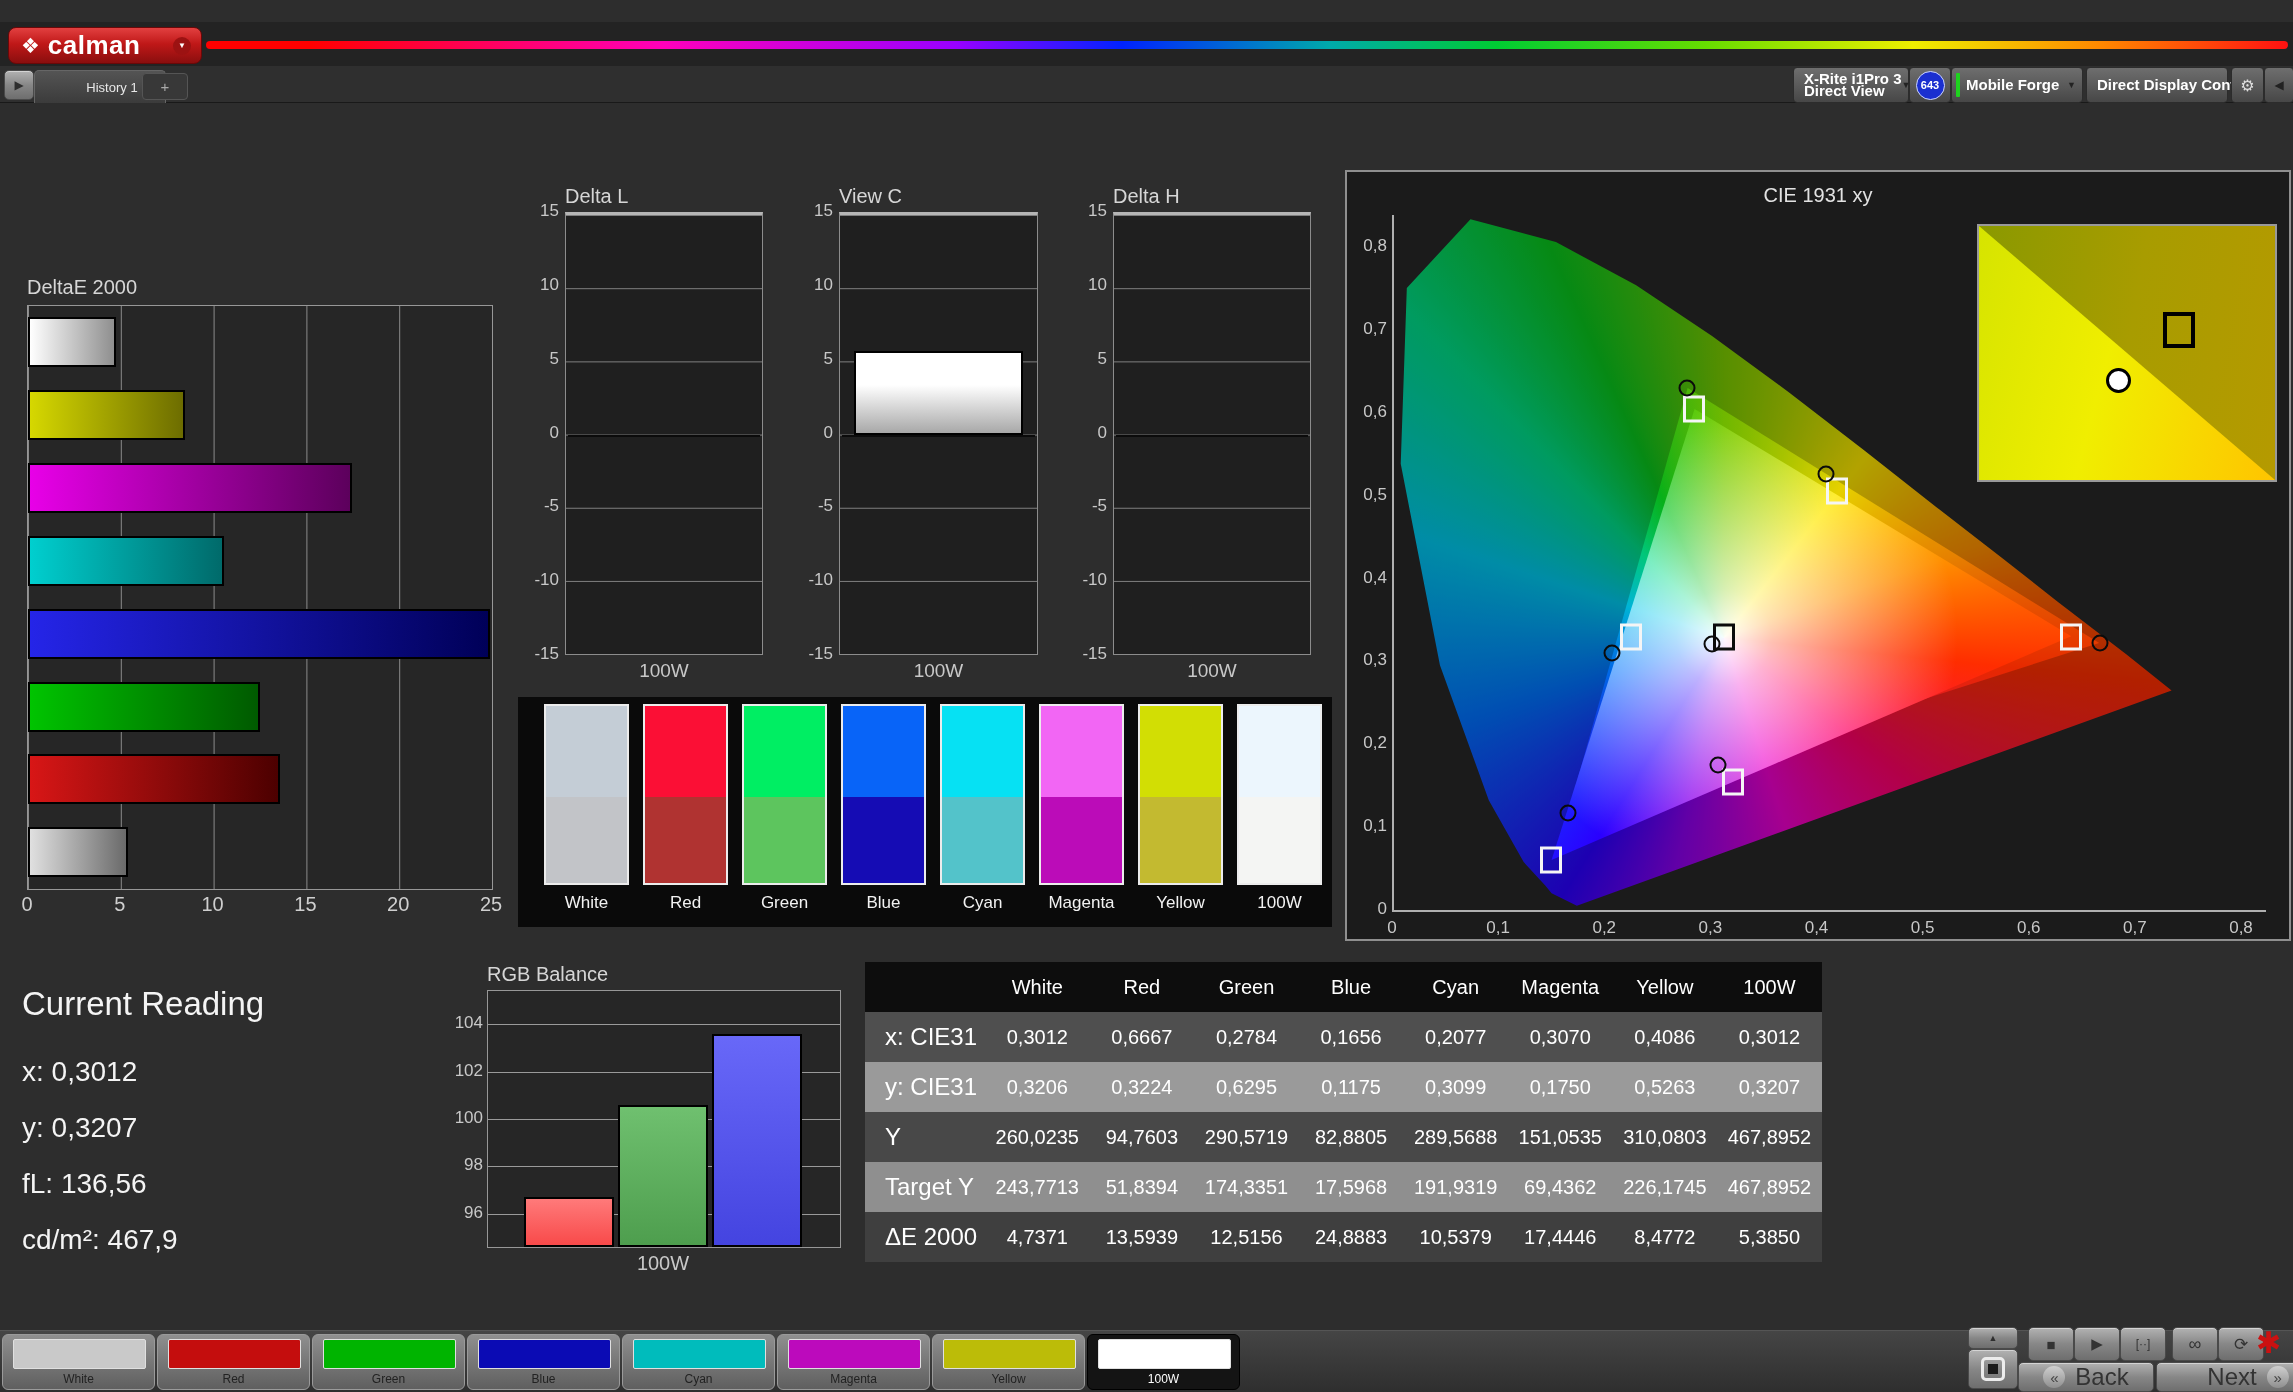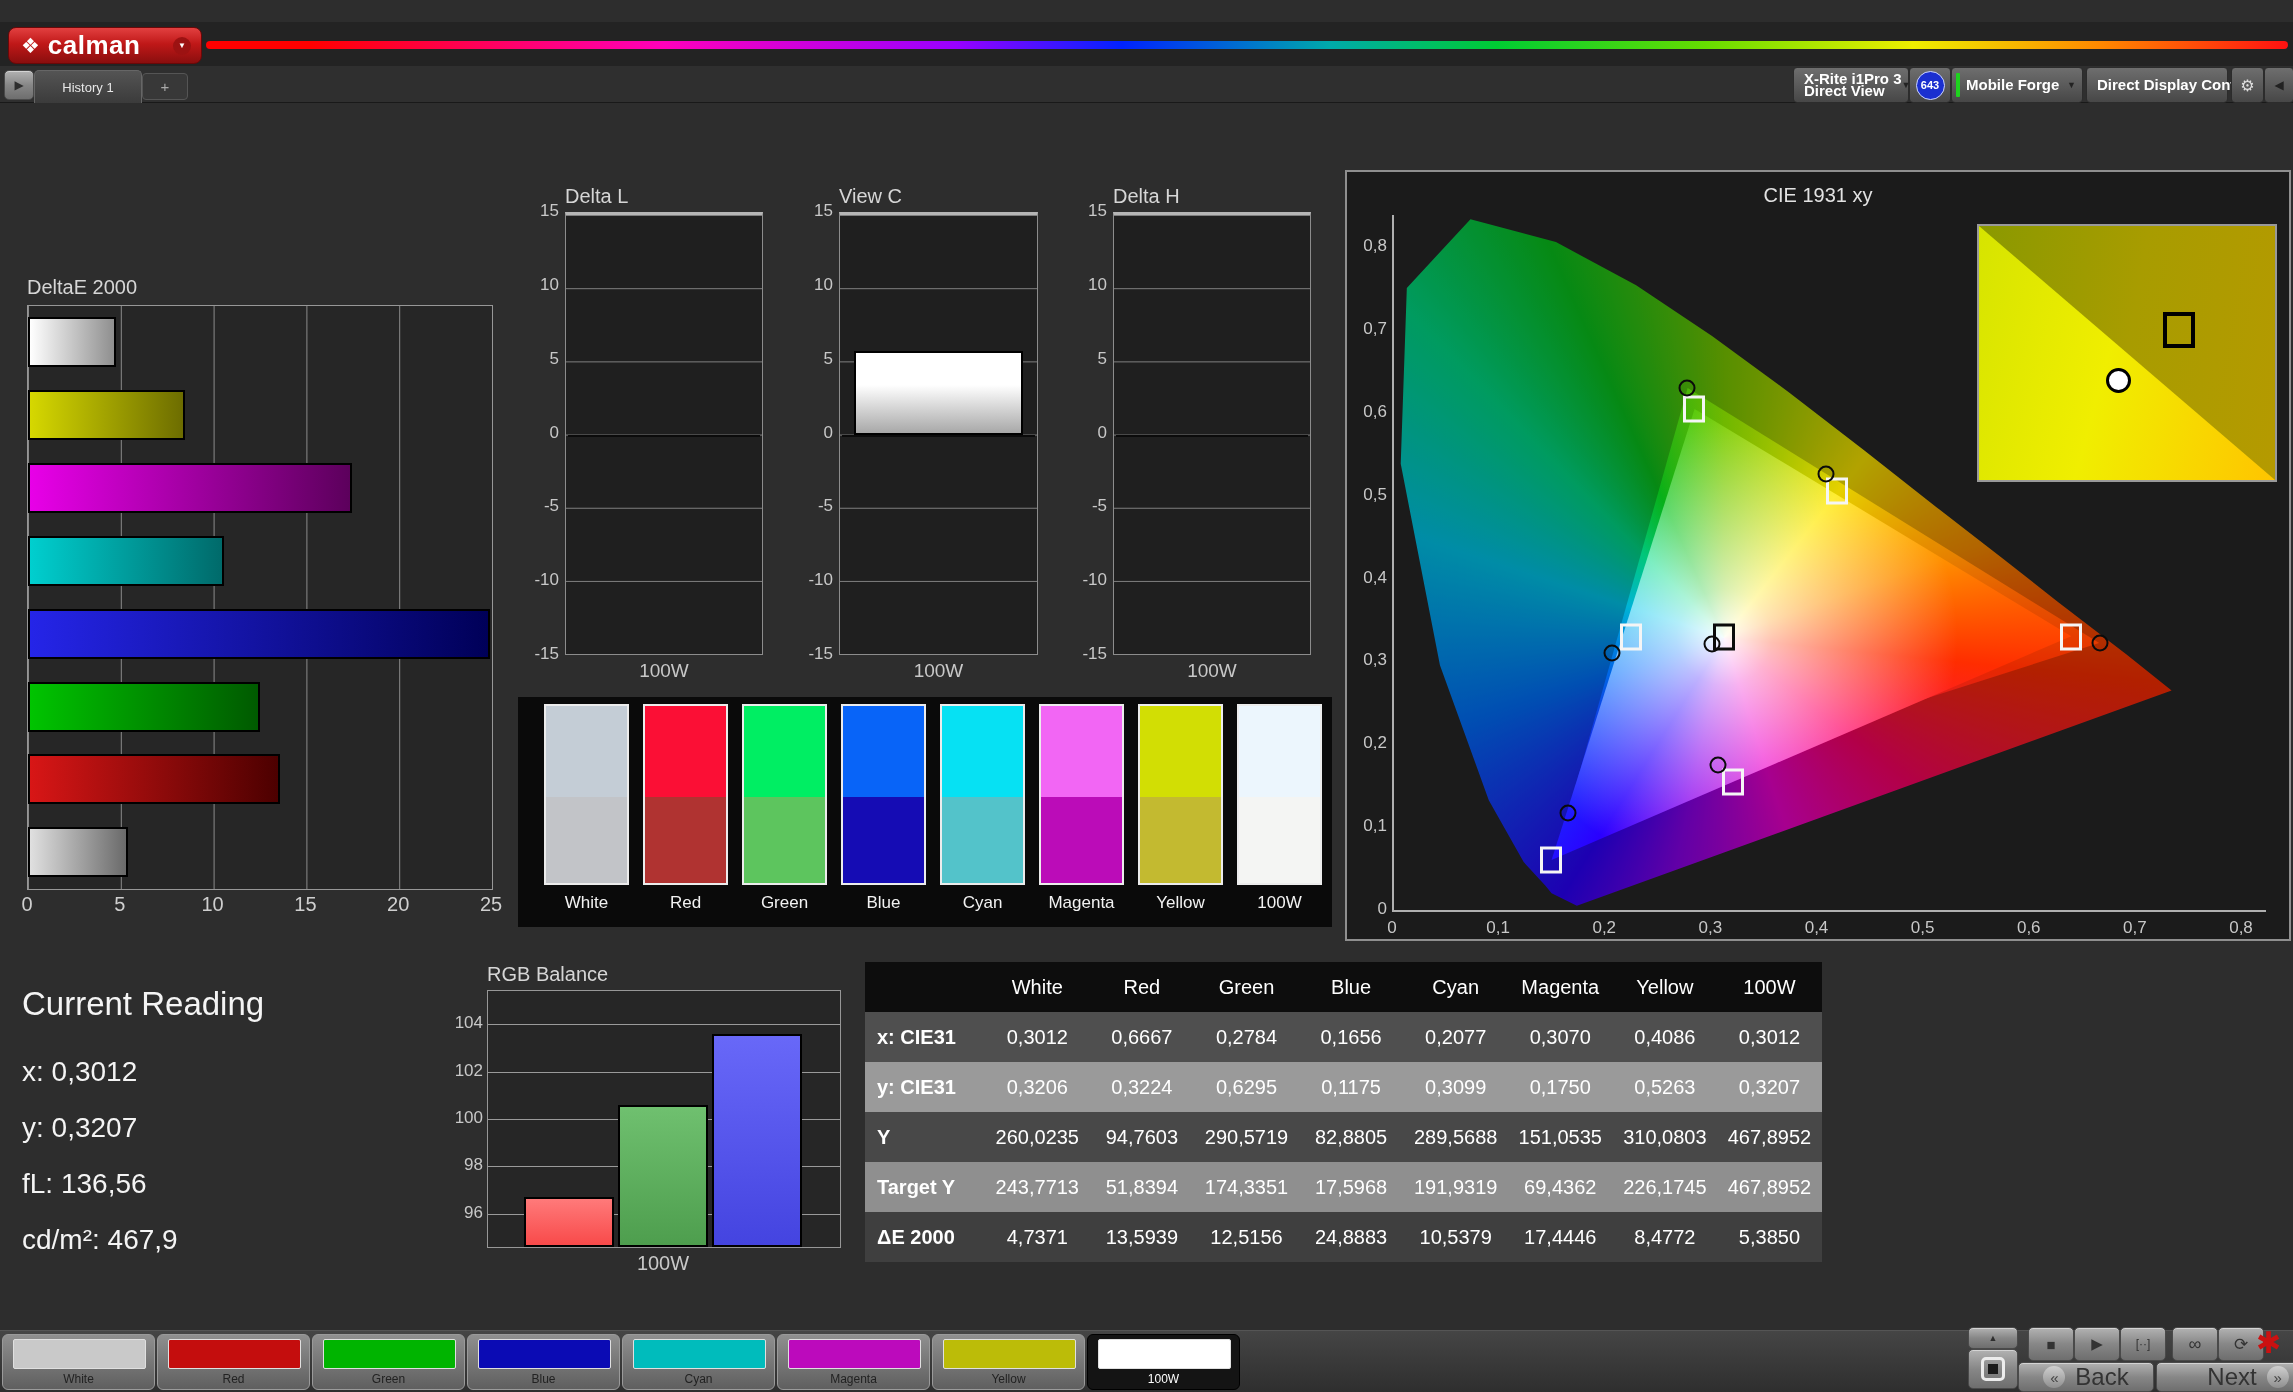--- a/index.html
+++ b/index.html
@@ -25,21 +25,21 @@
   #rainbow{left:206px;top:19px;width:2082px;height:8px;border-radius:4px;
     background:linear-gradient(to right,#ff0000 0%,#ff0000 5%,#ff00bb 22%,#9900ff 36%,#0022ff 44%,
       #00aaaa 54%,#00cc33 62%,#66dd00 72%,#eeee00 82%,#ff8800 91%,#ff1111 100%);}
   
   #tabbar{left:0;top:66px;width:2293px;height:36px;background:#2f2f2f;border-bottom:1px solid #191919;}
   .gray-btn{background:linear-gradient(#b2b2b2,#878787 50%,#6e6e6e);border:1px solid #4a4a4a;
     border-radius:5px;box-shadow:inset 0 1px 0 rgba(255,255,255,.45);color:#2e2e2e;cursor:pointer;}
   #tab-play{left:4px;top:4px;width:28px;height:28px;font-size:12px;}
   #tab-history{left:34px;top:4px;width:106px;height:32px;border-radius:5px 5px 0 0;
     background:linear-gradient(#545454,#3b3b3b);border:1px solid #666;border-bottom:none;
-    font-size:13px;color:#e8e8e8;cursor:pointer;}
+    font-size:13px;color:#e8e8e8;cursor:pointer;padding-left:24px;}
   #tab-add{left:142px;top:7px;width:44px;height:25px;background:#383838;border:1px solid #555;
     border-radius:4px;font-size:15px;color:#aaa;cursor:pointer;}
   .meter-btn{top:1px;height:34px;border-radius:4px;background:linear-gradient(#6e6e6e,#474747);
     border:1px solid #2c2c2c;color:#fff;cursor:pointer;display:flex;align-items:center;}
   .meter-bar{width:4px;height:24px;margin-left:4px;border-radius:1px;}
   .meter-text{font-size:15px;font-weight:bold;line-height:12px;margin-left:6px;white-space:nowrap;}
   .meter-arrow{margin-left:auto;margin-right:6px;color:#222;font-size:9px;}
   #meter-badge-btn{left:1909px;width:40px;}
   #badge-circle{width:27px;height:27px;border-radius:50%;background:#1a2fd0;border:1px solid #cfd8ff;
     color:#fff;font-size:11px;font-weight:bold;margin:auto;}
@@ -86,21 +86,21 @@
   #cr-title{left:22px;top:985px;font-size:33px;color:#f4f4f4;}
   .cr-line{position:absolute;left:22px;font-size:28px;color:#f4f4f4;}
   
   #rgb-title{left:487px;top:963px;width:352px;}
   #rgb-plot{left:487px;top:990px;width:352px;height:256px;}
   .rgb-bar{position:absolute;border:2px solid #000;box-sizing:border-box;}
   
   #meas-table{left:865px;top:962px;width:957px;}
   .trow{display:flex;height:50px;align-items:center;}
   .tcell{width:104.6px;text-align:center;font-size:20px;color:#fff;}
-  .tlabel{width:120px;font-size:20px;font-weight:bold;color:#fff;padding-left:12px;box-sizing:border-box;}
+  .tlabel{width:120px;font-size:24px;font-weight:normal;color:#fff;padding-left:20px;box-sizing:border-box;}
   
   #bottombar{left:0;top:1330px;width:2293px;height:62px;background:linear-gradient(#454545,#2e2e2e);border-top:1px solid #555;}
   .pat-btn{position:absolute;top:3px;width:153px;height:56px;border-radius:6px;cursor:pointer;
     background:linear-gradient(#8f8f8f,#5f5f5f);border:1px solid #9a9a9a;box-sizing:border-box;}
   .pat-sw{position:absolute;left:10px;top:4px;width:131px;height:28px;border:1px solid #e0e0e0;border-radius:2px;}
   .pat-lab{position:absolute;left:0;bottom:3px;width:100%;text-align:center;font-size:12px;color:#222;}
   .nav-ic{font-size:15px;color:#333;}
   #meas-indicator{left:2256px;top:1326px;font-size:30px;color:#cc1111;}
   .bn-circle{width:22px;height:22px;border-radius:50%;background:linear-gradient(#cfcfcf,#8f8f8f);
     color:#444;font-size:15px;display:flex;align-items:center;justify-content:center;}

